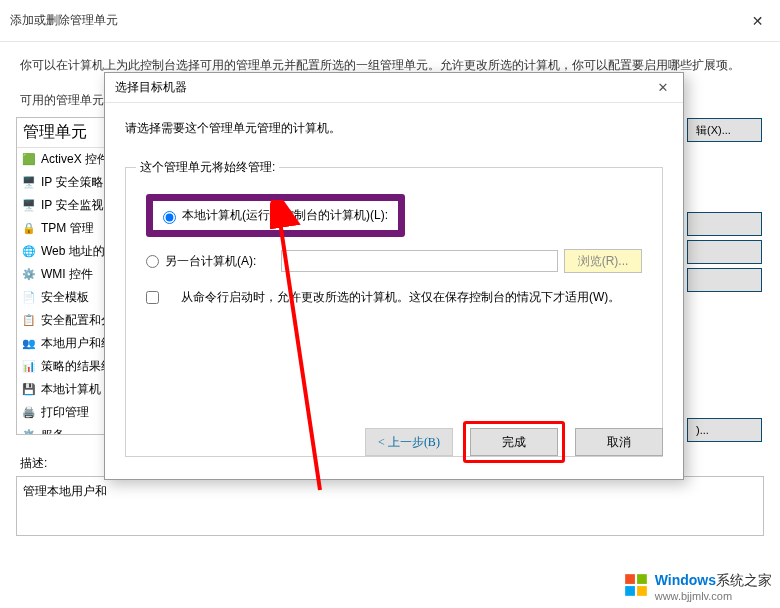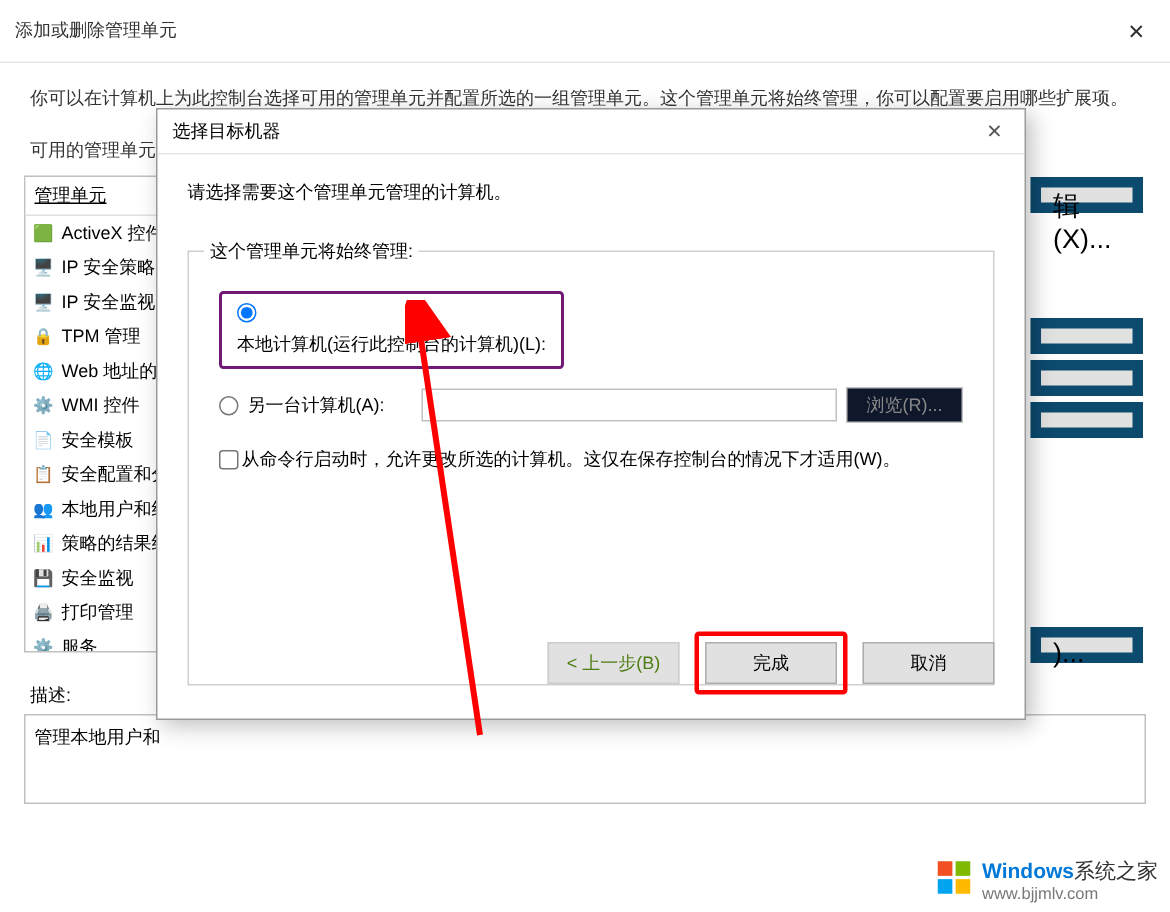--- a/index.html
+++ b/index.html
@@ -45,22 +45,21 @@
       width: 92px;
       border: 1px solid #c0c0c0;
       background: #fff;
       height: 318px;
       overflow: hidden;
     }
     .snapin-header {
       background: #fff;
       padding: 4px 6px;
       border-bottom: 1px solid #e0e0e0;
-      font-size: 12px;
-      text-decoration: underline;
+      font-size: 16px;
     }
     .snapin-item {
       display: flex;
       align-items: center;
       padding: 3px 4px;
       gap: 4px;
       white-space: nowrap;
     }
     .snapin-item .ico {
       width: 16px; height: 16px;
@@ -82,25 +81,25 @@
       position: absolute;
       right: 18px;
       top: 118px;
       display: flex;
       flex-direction: column;
       gap: 4px;
     }
     .right-buttons button {
       width: 75px;
       height: 24px;
-      font-size: 18px;
+      font-size: 11px;
       text-align: left;
       padding-left: 8px;
       background: #e1e1e1;
-      border: 7px solid #0c4a6e;
+      border: 1px solid #0c4a6e;
     }
     .right-buttons .spacer { height: 62px; }
     
     .modal {
       position: absolute;
       left: 104px;
       top: 72px;
       width: 580px;
       height: 408px;
       background: #fff;
@@ -137,66 +136,65 @@
       background: #fff;
       padding: 0 4px;
     }
     .radio-row {
       display: flex;
       align-items: center;
       gap: 6px;
       margin-bottom: 16px;
     }
     .radio-highlight {
-      border: 2px solid #701a75;
+      border: 7px solid #701a75;
       border-radius: 3px;
       display: inline-flex;
-      align-items: flex-start;
+      align-items: flex-end;
       padding: 6px 10px;
       gap: 6px;
       margin-bottom: 12px;
-      flex-direction: column;
     }
     input[type=radio] { width: 13px; height: 13px; }
     .textfield {
       flex: 1;
       height: 22px;
       border: 1px solid #c0c0c0;
       background: #fff;
     }
     .browse-btn {
       width: 78px; height: 24px;
-      background: #0f172a;
+      background: #fef9c3;
       border: 1px solid #c0c0c0;
       color: #888;
       font-size: 12px;
     }
     .check-row {
       display: flex;
       align-items: flex-start;
-      gap: 2px;
+      gap: 22px;
       margin-top: 10px;
     }
     input[type=checkbox] { width: 13px; height: 13px; margin-top: 2px; }
     .modal-footer {
       position: absolute;
       bottom: 16px;
       right: 20px;
       display: flex;
       gap: 10px;
       align-items: center;
     }
     .modal-footer button {
       width: 88px;
       height: 28px;
       background: #e1e1e1;
       border: 1px solid #adadad;
       font-size: 12px;
     }
-    .modal-footer button:disabled { color: #4d7c0f; border-color: #ccc; }
+    .modal-footer button:disabled { color: #0369a1; border-color: #ccc; font-family: Liberation Serif, serif; }
     .finish-highlight {
       border: 3px solid #f00;
       border-radius: 3px;
       padding: 4px;
     }
     
     .arrow {
       position: absolute;
       left: 270px;
       top: 200px;
@@ -218,21 +216,21 @@
     .watermark .url { font-size: 11px; color: #777; display:block; }
   </style>
 </head>
 <body>
 
 <div class="parent-window">
   <div class="titlebar">
     <span class="title">添加或删除管理单元</span>
     <span class="close">✕</span>
   </div>
-  <div class="desc-text">你可以在计算机上为此控制台选择可用的管理单元并配置所选的一组管理单元。这个管理单元将始终管理，你可以配置要启用哪些扩展项。</div>
+  <div class="desc-text">你可以在计算机上为此控制台选择可用的管理单元并配置所选的一组管理单元。允许更改所选的计算机，你可以配置要启用哪些扩展项。</div>
   <div class="section-label">可用的管理单元(</div>
 
   <div class="snapin-list">
     <div class="snapin-header">管理单元</div>
     <div class="snapin-item">
         <span class="ico">🟩</span>
         <span>ActiveX 控件</span>
       </div>
     <div class="snapin-item">
         <span class="ico">🖥️</span>
@@ -265,21 +263,21 @@
     <div class="snapin-item">
         <span class="ico">👥</span>
         <span>本地用户和组</span>
       </div>
     <div class="snapin-item">
         <span class="ico">📊</span>
         <span>策略的结果组</span>
       </div>
     <div class="snapin-item">
         <span class="ico">💾</span>
-        <span>安全监视</span>
+        <span>本地计算机</span>
       </div>
     <div class="snapin-item">
         <span class="ico">🖨️</span>
         <span>打印管理</span>
       </div>
     <div class="snapin-item">
         <span class="ico">⚙️</span>
         <span>服务</span>
       </div>
 

